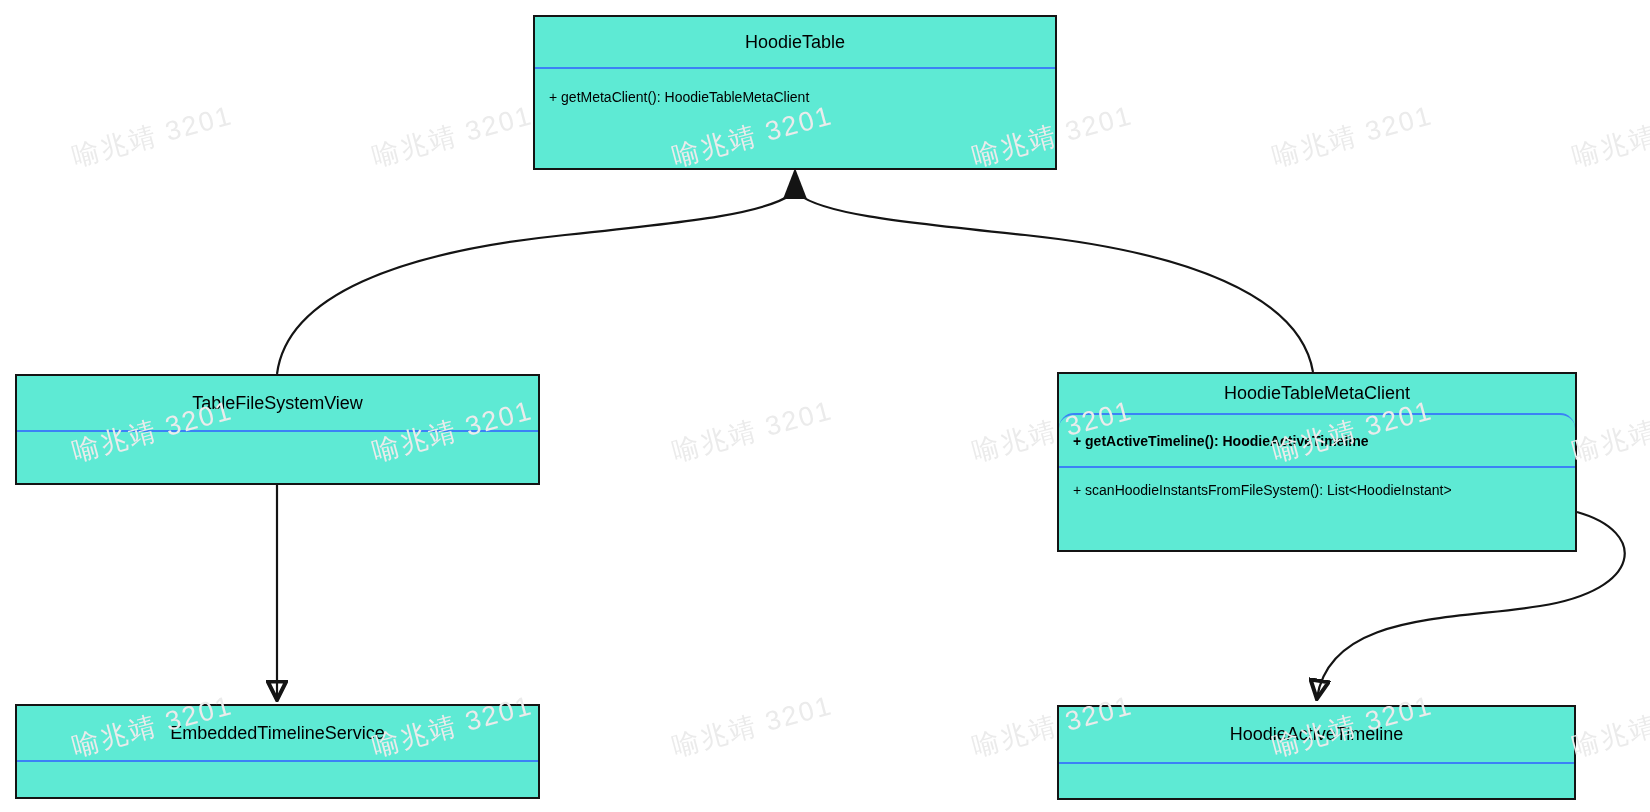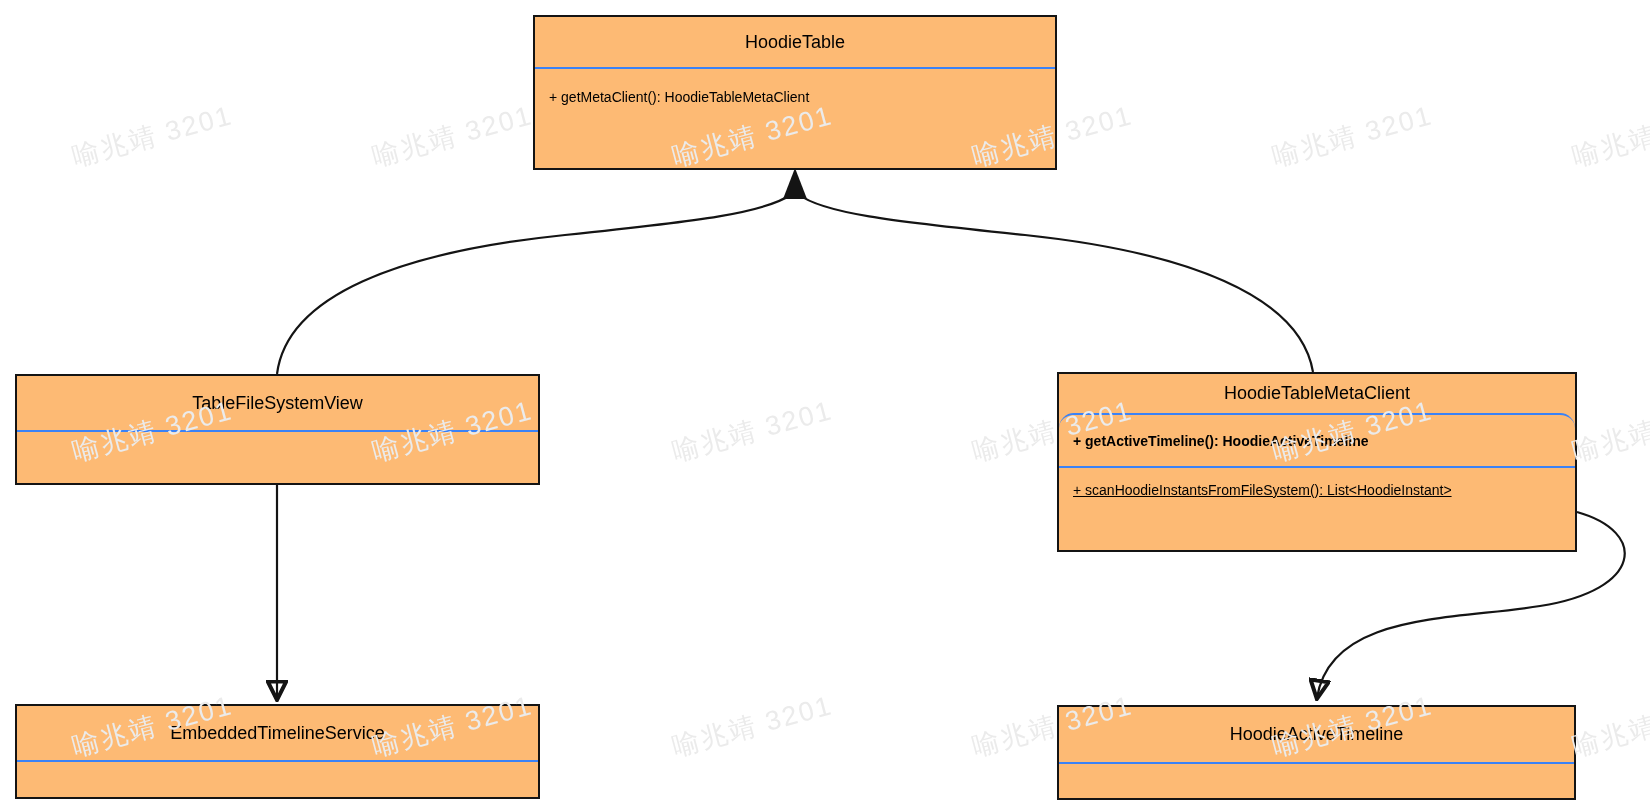--- a/index.html
+++ b/index.html
@@ -32,21 +32,21 @@
     letter-spacing: 2px;
     color: #ebebeb;
     white-space: nowrap;
     transform: rotate(-15deg);
     user-select: none;
   }
 
   
   .uml-box {
     position: absolute;
-    background: #fdba74;
+    background: #5eead4;
     border: 2px solid #141414;
     z-index: 1;
   }
   .uml-title {
     width: 100%;
     display: flex;
     align-items: center;
     justify-content: center;
     font-size: 18px;
     text-align: center;
@@ -67,21 +67,21 @@
 
   
   #box-table-file-system-view { left: 15px; top: 374px; width: 525px; height: 111px; }
   #box-table-file-system-view .uml-title { height: 54px; }
   #box-table-file-system-view .uml-comp { height: 53px; }
 
   
   #box-hoodie-table-meta-client { left: 1057px; top: 372px; width: 520px; height: 180px; }
   #box-hoodie-table-meta-client .uml-title { height: 39px; }
   #box-hoodie-table-meta-client .comp-1 { height: 53px; display: flex; align-items: center; padding: 0 10px 0 14px; font-weight: bold; border-radius: 15px; }
-  #box-hoodie-table-meta-client .comp-2 { height: 88px; padding: 9px 56px 0 14px; line-height: 26px; text-decoration: underline; }
+  #box-hoodie-table-meta-client .comp-2 { height: 88px; padding: 9px 56px 0 14px; line-height: 26px; }
 
   
   #box-embedded-timeline-service { left: 15px; top: 704px; width: 525px; height: 95px; }
   #box-embedded-timeline-service .uml-title { height: 54px; }
   #box-embedded-timeline-service .uml-comp { height: 38px; }
 
   
   #box-hoodie-active-timeline { left: 1057px; top: 705px; width: 519px; height: 95px; }
   #box-hoodie-active-timeline .uml-title { height: 55px; border-radius: 24px; }
   #box-hoodie-active-timeline .uml-comp { height: 36px; }

